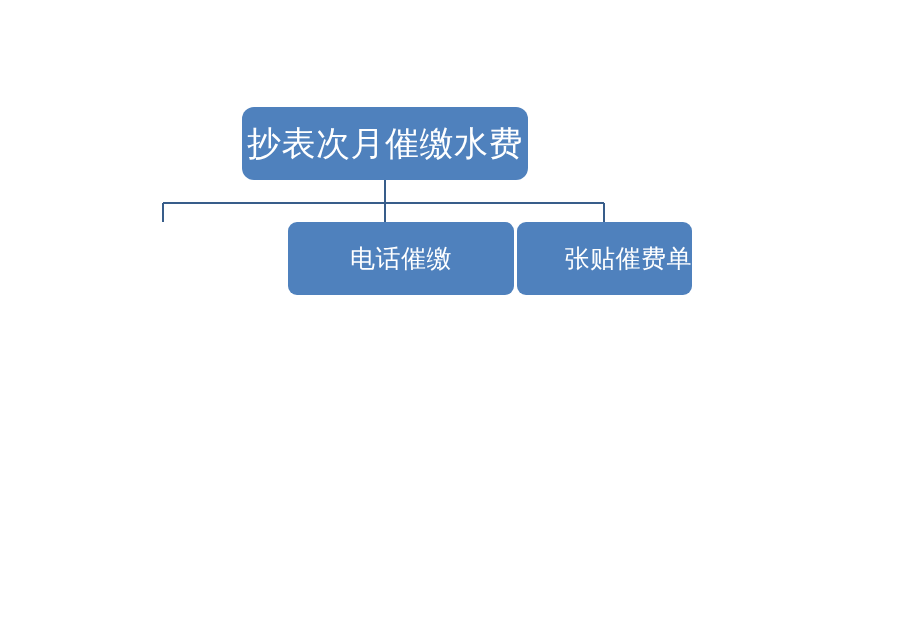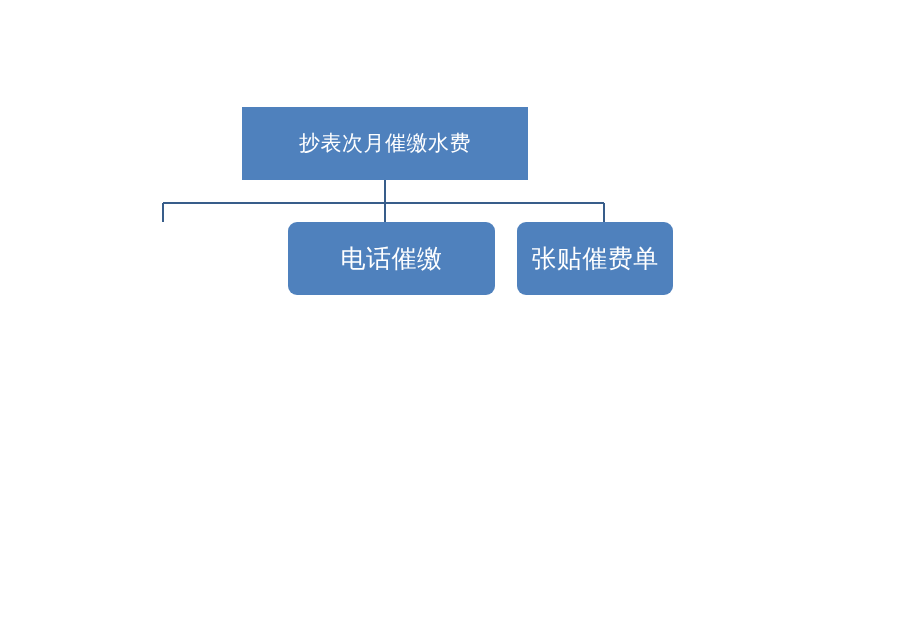--- a/index.html
+++ b/index.html
@@ -46,33 +46,33 @@
     letter-spacing: 0.5px;
     white-space: nowrap;
     user-select: none;
   }
 
   .node-root {
     left: 242px;
     top: 107px;
     width: 286px;
     height: 73px;
-    font-size: 21px;
-    border-radius: 0;
+    font-size: 34px;
+    border-radius: 12px;
   }
 
   .node-child {
     top: 222px;
     height: 73px;
     font-size: 25px;
   }
 
   .node-child-1 { left: 80px;  width: 167px; }
-  .node-child-2 { left: 288px; width: 207px; }
-  .node-child-3 { left: 517px; width: 156px; }
+  .node-child-2 { left: 288px; width: 226px; }
+  .node-child-3 { left: 517px; width: 175px; justify-content: flex-end; }
 
   .node-label {
     display: block;
     line-height: 1;
   }
 </style>
 </head>
 <body>
 
 <div id="diagram-canvas">

